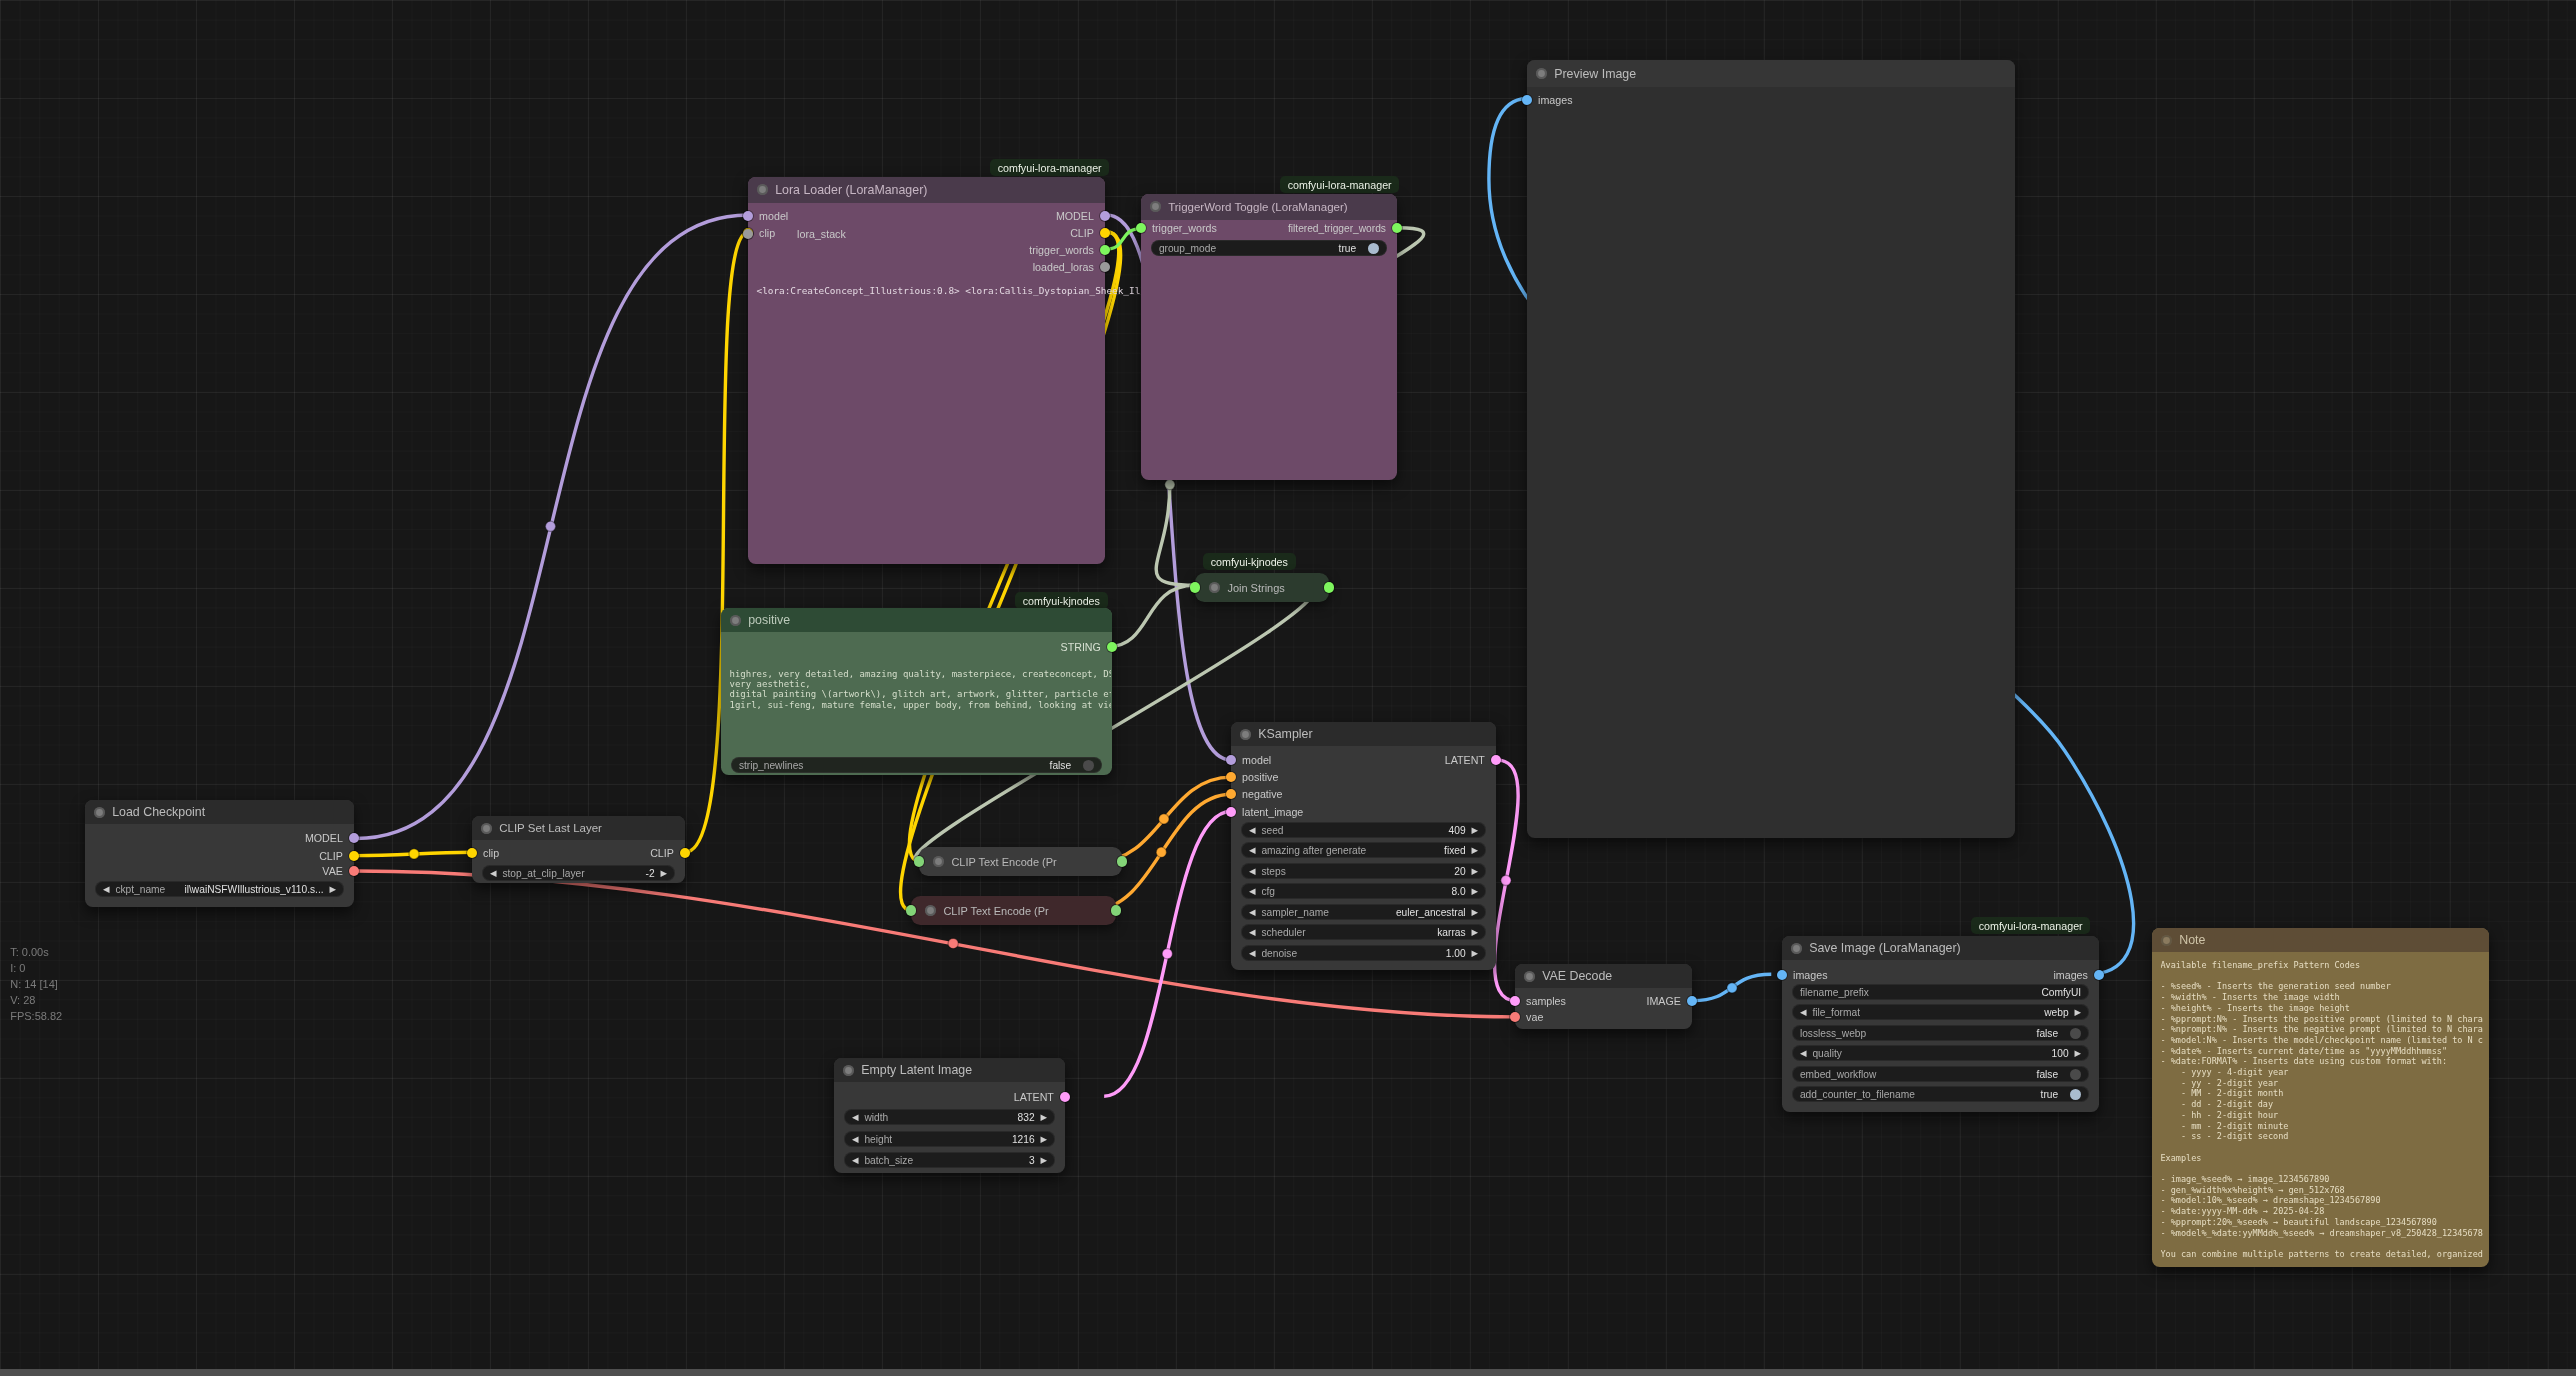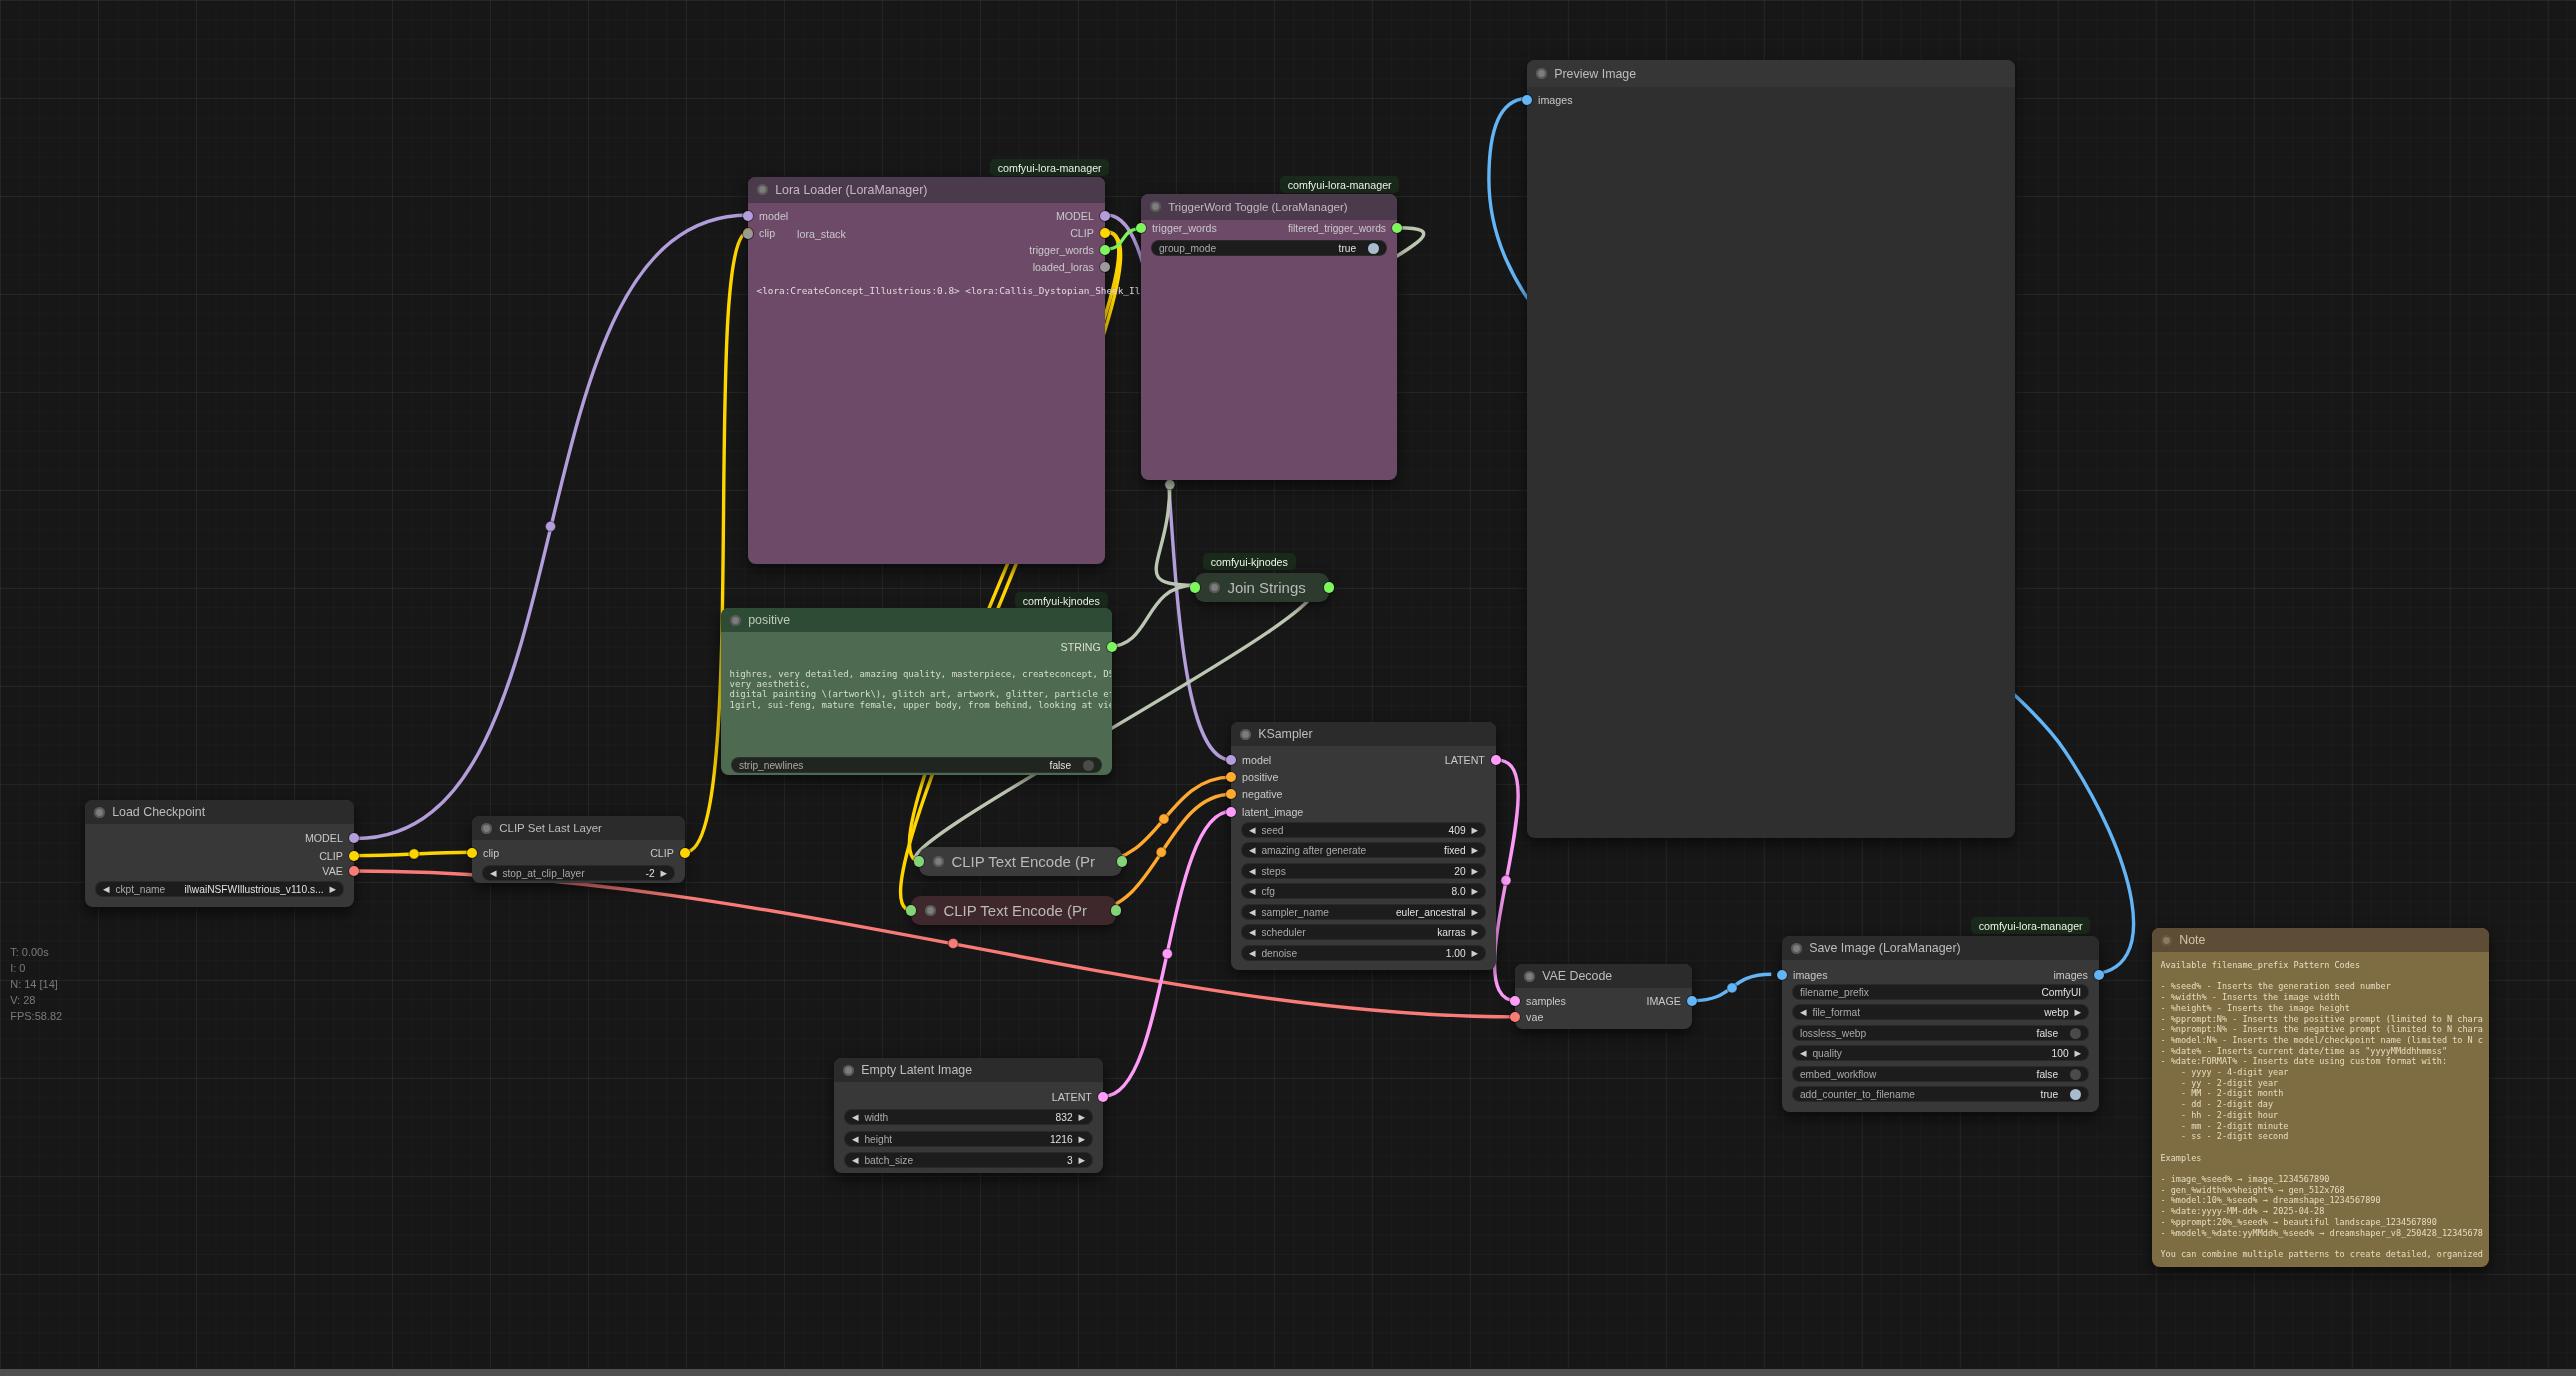--- a/index.html
+++ b/index.html
@@ -23,21 +23,21 @@
   .slot.out{right:-5.1px;flex-direction:row-reverse;}
   .sdot{width:10.2px;height:10.2px;border-radius:50%;flex:0 0 auto;box-shadow:0 0 0 0.9px rgba(0,0,0,.4);}
   .widget{position:absolute;left:10.2px;right:10.2px;height:16px;background:#1c1c1c;border-radius:8.5px;display:flex;align-items:center;gap:6px;padding:0 7.7px;font-size:10.2px;color:#a9a9a9;box-shadow:inset 0 0 0 0.9px rgba(255,255,255,.06);}
   .wvalue{margin-left:auto;color:#e0e0e0;white-space:nowrap;}
   .arr{color:#cfcfcf;font-size:8.5px;line-height:1;flex:0 0 auto;}
   .toggle{width:11px;height:11px;border-radius:50%;flex:0 0 auto;margin-left:6px;}
   .toggle.on{background:#a9bccf;}
   .toggle.off{background:#4a4a4a;}
   .mono{font-family:"DejaVu Sans Mono",monospace;}
   .badge{position:absolute;z-index:2;background:#1a2a1a;color:#edf3e8;font-size:10.7px;padding:2.6px 7.7px;border-radius:5.1px;white-space:nowrap;}
-  .cnode{position:absolute;z-index:2;height:29px;border-radius:9.4px;box-shadow:0 4.3px 10.2px rgba(0,0,0,.5);display:flex;align-items:center;gap:7.7px;padding:0 13.7px;font-size:15px;color:#b9b9b9;white-space:nowrap;}
+  .cnode{position:absolute;z-index:2;height:29px;border-radius:9.4px;box-shadow:0 4.3px 10.2px rgba(0,0,0,.5);display:flex;align-items:center;gap:7.7px;padding:0 13.7px;font-size:11px;color:#b9b9b9;white-space:nowrap;}
   .cdot{position:absolute;width:10.2px;height:10.2px;border-radius:50%;top:9.4px;box-shadow:0 0 0 0.9px rgba(0,0,0,.4);}
   .cdot.l{left:-5.1px;} .cdot.r{right:-5.1px;}
   #stats{position:absolute;left:10.2px;top:945px;z-index:2;color:#7b7b7b;font-size:11px;line-height:1.45;}
   #bottombar{position:absolute;left:0;right:0;bottom:0;height:6.8px;background:#4f4f4f;z-index:3;}
   .pretext{white-space:pre;overflow:hidden;}
 </style>
 </head>
 <body>
 
 <div id="canvas">
@@ -291,21 +291,21 @@
         <span class="arr">▶</span>
       </div>
     <div class="widget" style="top:223px;">
         <span class="arr">◀</span>
         <span>denoise</span>
         <span class="wvalue">1.00</span>
         <span class="arr">▶</span>
       </div>
   </div>
 
-  <div class="node" style="left:834px;top:1058px;width:269px;height:115px;background:#383838;">
+  <div class="node" style="left:834px;top:1058px;width:231px;height:115px;background:#383838;">
     <div class="ntitle" style="background:#2b2b2b;">
       <span class="tdot"></span>
       <span>Empty Latent Image</span>
     </div>
     <div class="slot out" style="top:31px;">
         <span class="sdot" style="background:#ff9cf9;"></span>
         <span>LATENT</span>
       </div>
     <div class="widget" style="top:51px;">
         <span class="arr">◀</span>

